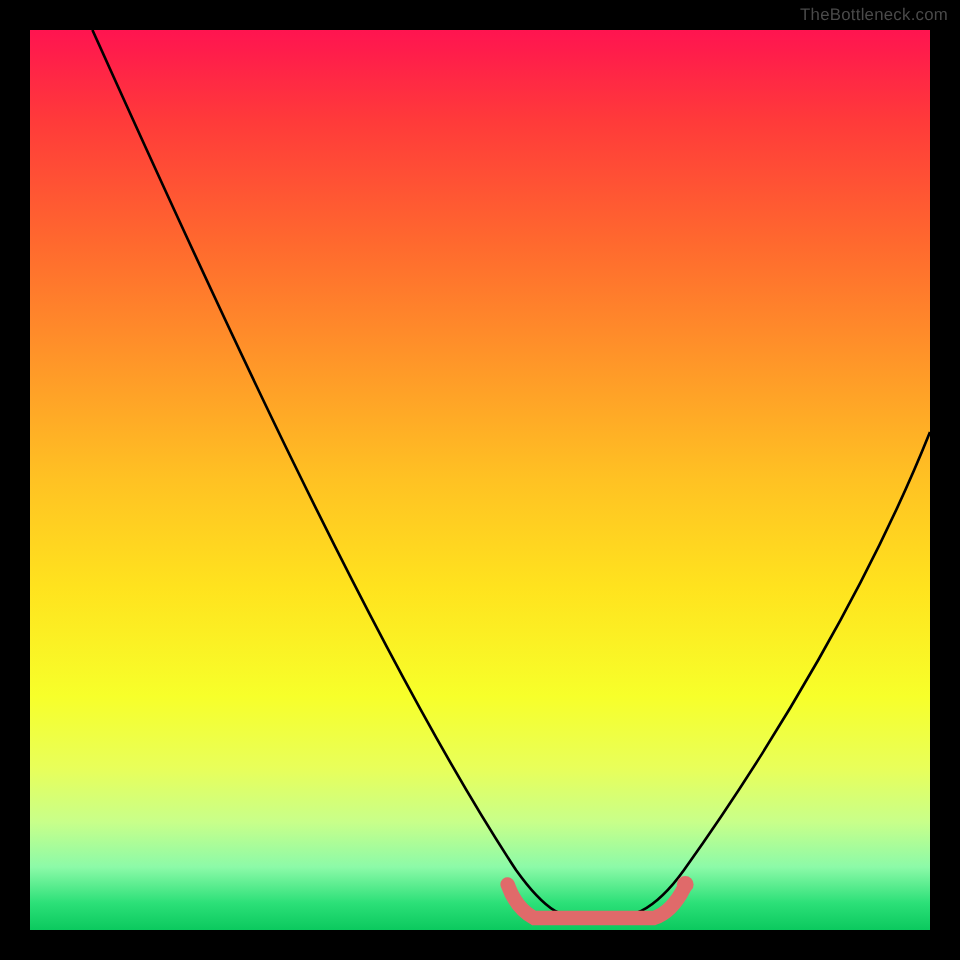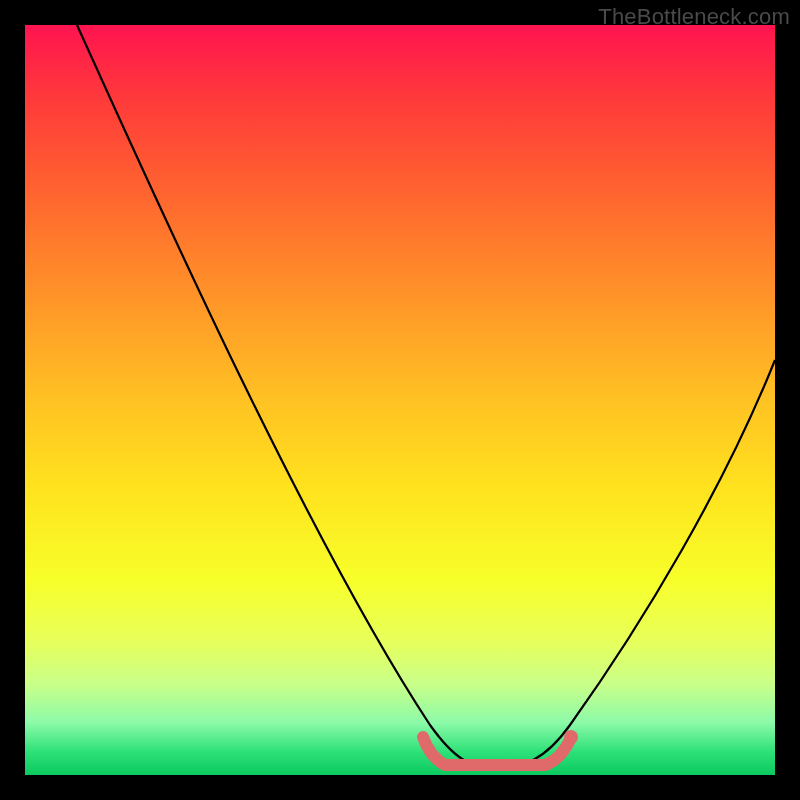--- a/index.html
+++ b/index.html
@@ -38,21 +38,21 @@
       #8cfaa8 93%,
       #2ce078 97%,
       #0bc95e 100%
     );
   }
   .watermark {
     position: absolute;
     top: 4px;
     right: 10px;
     color: #4a4a4a;
-    font-size: 22px;
+    font-size: 14px;
     font-weight: 500;
     letter-spacing: 0.2px;
   }
   svg.curve {
     position: absolute;
     top: 25px;
     left: 25px;
     width: 750px;
     height: 750px;
   }

